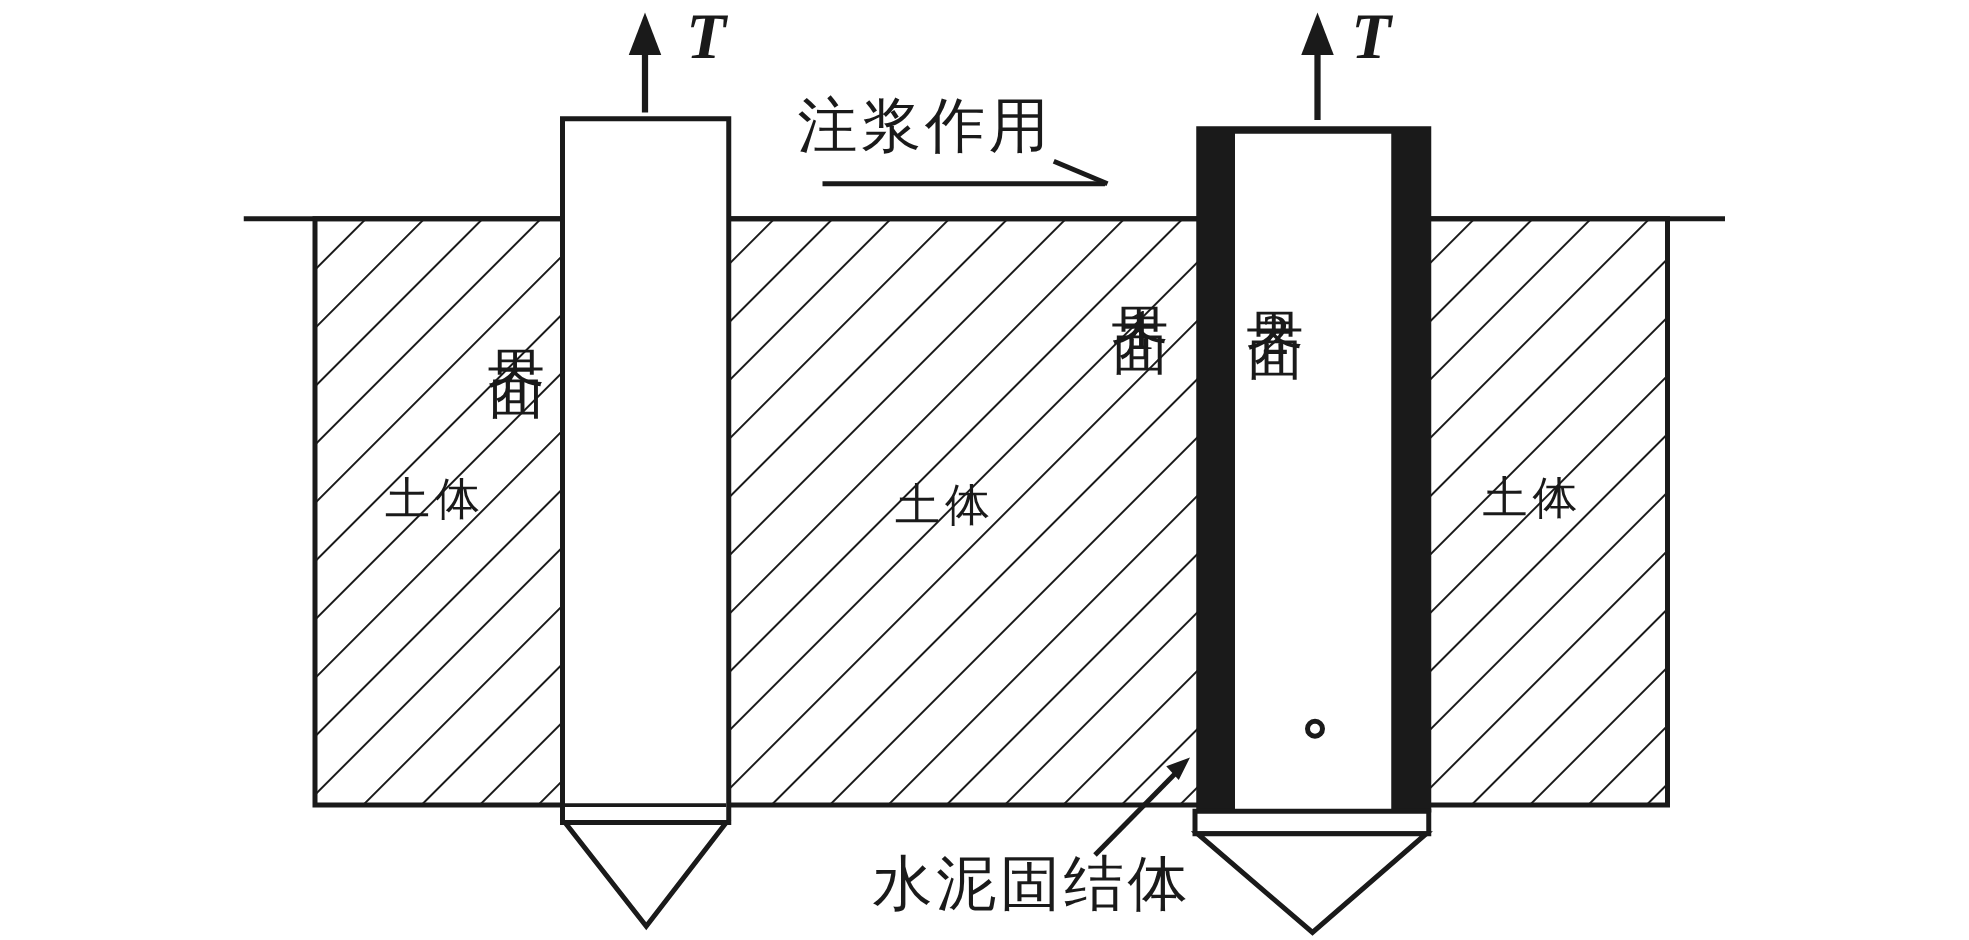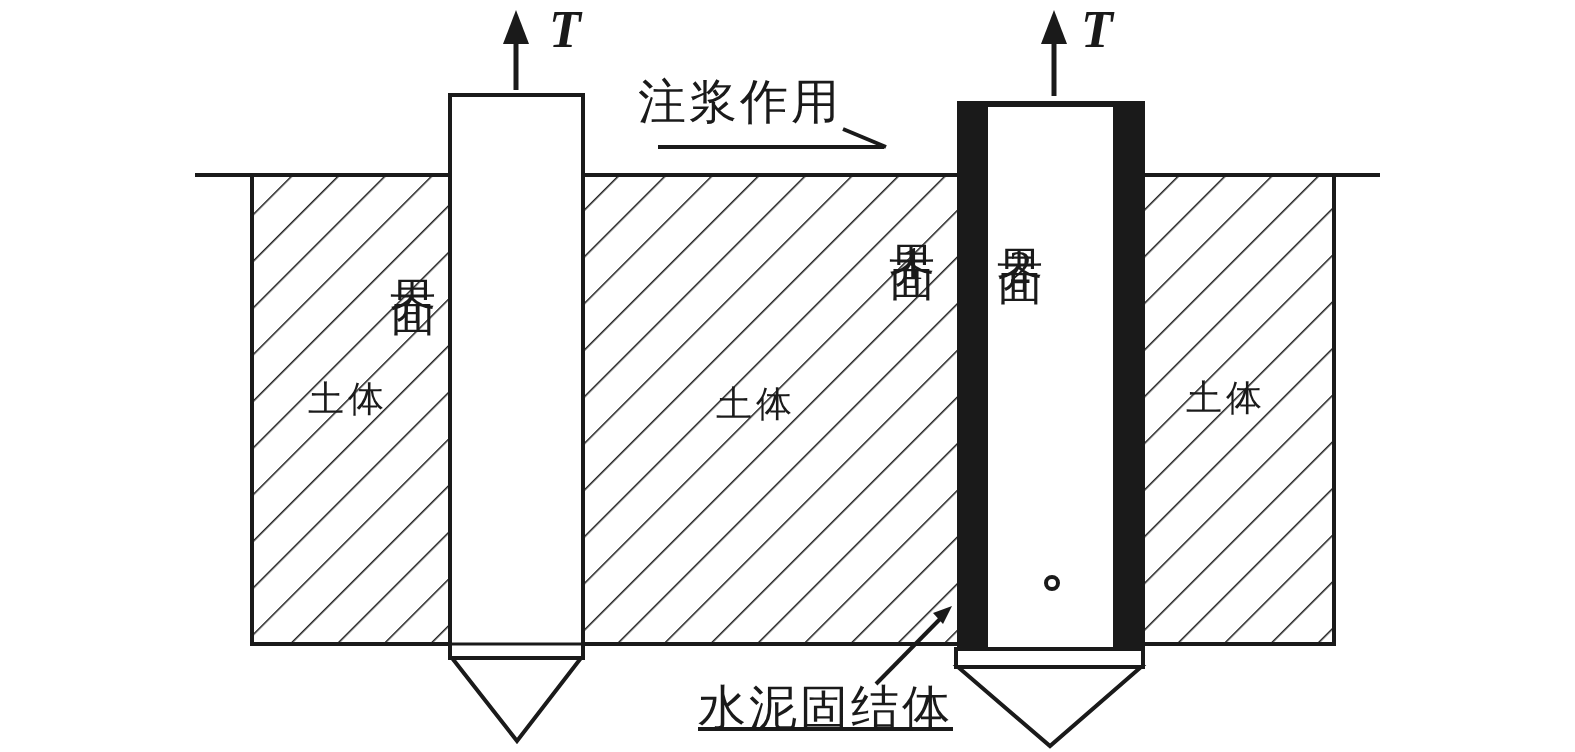--- a/index.html
+++ b/index.html
@@ -29,21 +29,21 @@
   
   .force-left{left:549px;top:4px;}
   .force-right{left:1081px;top:4px;}
   .grouting-label{left:638px;top:78px;}
   .interface-left{left:390px;top:243px;}
   .interface-1{left:889px;top:208px;}
   .interface-2{left:997px;top:212px;}
   .soil-left{left:308px;top:381px;}
   .soil-middle{left:716px;top:386px;}
   .soil-right{left:1186px;top:380px;}
-  .cement-label{left:698px;top:684px;text-decoration:underline;}
+  .cement-label{left:698px;top:684px;}
 </style>
 </head>
 <body>
 
 <div class="stage">
 
   <svg width="1575" height="752" viewBox="0 0 1575 752">
     <defs>
       <pattern id="hatch" width="33" height="33" patternUnits="userSpaceOnUse" patternTransform="rotate(-45)">
         <rect x="0" y="0" width="33" height="33" fill="#ffffff"></rect>

